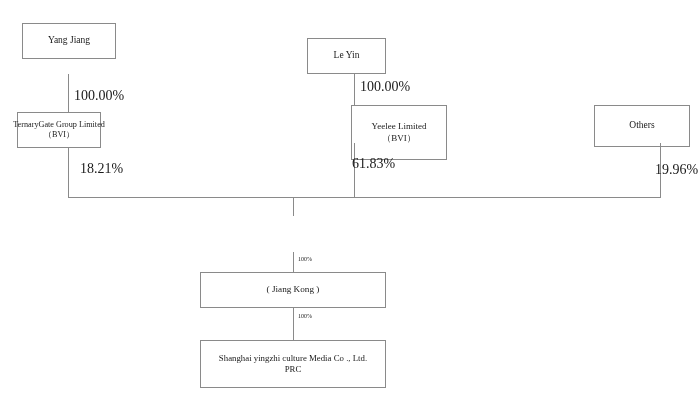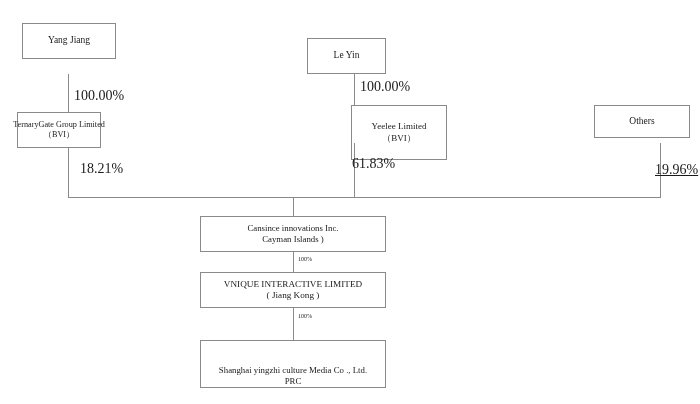--- a/index.html
+++ b/index.html
@@ -31,24 +31,24 @@
   }
   .node-line-1, .node-line-2 {
     display: block;
     white-space: nowrap;
   }
   
   #node-yang-jiang   { left: 22px;  top: 23px;  width: 94px;  height: 36px; font-size: 9.5px; }
   #node-le-yin       { left: 307px; top: 38px;  width: 79px;  height: 36px; font-size: 9.5px; }
   #node-ternarygate  { left: 17px;  top: 112px; width: 84px; height: 36px; font-size: 8.2px; }
   #node-yeelee       { left: 305px; top: 105px; width: 96px;  height: 55px; font-size: 9px; margin-left: 46px; }
-  #node-others       { left: 594px; top: 105px; width: 96px;  height: 33px; font-size: 9.5px; }
+  #node-others       { left: 594px; top: 105px; width: 96px;  height: 42px; font-size: 9.5px; }
   #node-cansince     { left: 200px; top: 216px; width: 186px; height: 36px; font-size: 8.8px; }
   #node-vnique       { left: 200px; top: 272px; width: 186px; height: 36px; font-size: 9.2px; }
-  #node-shanghai     { left: 200px; top: 340px; width: 186px; height: 48px; font-size: 8.8px; justify-content: flex-end; }
+  #node-shanghai     { left: 200px; top: 340px; width: 186px; height: 48px; font-size: 8.8px; }
 
   
   .conn-v {
     position: absolute;
     width: 1px;
     background: #8a8a8a;
   }
   .conn-h {
     position: absolute;
     height: 1px;
@@ -97,36 +97,31 @@
     <span class="node-line-1">Others</span>
   </div>
 
   <div class="conn-v" style="left:68px; top:148px; height:49px;"></div>
   <div class="edge-label" style="left:80px; top:161px;">18.21%</div>
 
   <div class="conn-v" style="left:354px; top:143px; height:54px;"></div>
   <div class="edge-label" style="left:352px; top:156px;">61.83%</div>
 
   <div class="conn-v" style="left:660px; top:143px; height:54px;"></div>
-  <div class="edge-label" style="left:655px; top:162px;text-decoration:underline;">19.96%</div>
+  <div class="edge-label" style="left:655px; top:162px;">19.96%</div>
 
   <div class="conn-h" style="left:68px; top:197px; width:593px;"></div>
 
   <div class="conn-v" style="left:293px; top:197px; height:19px;"></div>
 
-  <div class="node-box" id="node-cansince">
-    <span class="node-line-1">Cansince innovations Inc.</span>
-    <span class="node-line-2">Cayman Islands )</span>
-  </div>
 
   <div class="conn-v" style="left:293px; top:252px; height:20px;"></div>
   <div class="edge-label small" style="left:298px; top:256px;">100%</div>
 
   <div class="node-box" id="node-vnique">
-    <span class="node-line-1">VNIQUE INTERACTIVE LIMITED</span>
     <span class="node-line-2">( Jiang Kong )</span>
   </div>
 
   <div class="conn-v" style="left:293px; top:308px; height:32px;"></div>
   <div class="edge-label small" style="left:298px; top:313px;">100%</div>
 
   <div class="node-box" id="node-shanghai">
     <span class="node-line-1">Shanghai yingzhi culture Media Co ., Ltd.</span>
     <span class="node-line-2">PRC</span>
   </div>

